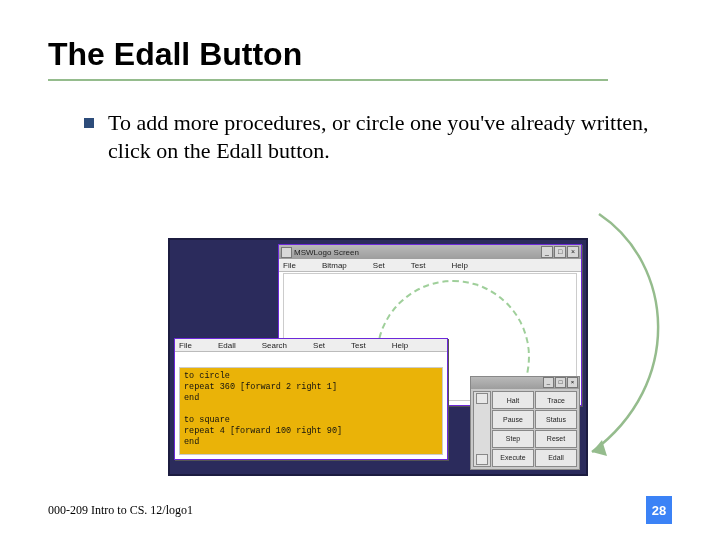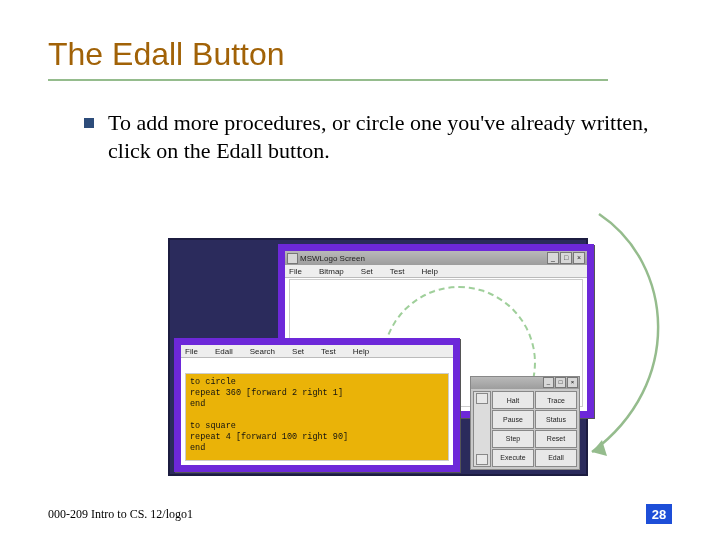--- a/index.html
+++ b/index.html
@@ -13,23 +13,23 @@
   }
   .slide {
     position: relative;
     width: 720px;
     height: 540px;
     box-sizing: border-box;
     padding: 36px 48px 30px 48px;
   }
   .title {
     font-family: Arial, "Helvetica Neue", Helvetica, sans-serif;
-    font-weight: 400;
+    font-weight: 700;
     font-size: 32px;
-    color: #a16207;
+    color: #000000;
     margin: 0 0 6px 0;
   }
   .title-underline {
     width: 560px;
     height: 0;
     border-top: 2px solid #95bc8d;
     margin-bottom: 28px;
   }
   .body-block {
     padding-left: 36px;
@@ -59,21 +59,21 @@
     top: 238px;
     width: 420px;
     height: 238px;
     background: #2b2b5c;
     box-shadow: inset 0 0 0 2px #1c1c40;
   }
   
   .win {
     position: absolute;
     background: #fff;
-    border: 7px solid #6d28d9;
+    border: 1px solid #6d28d9;
     box-shadow: 1px 1px 0 #555;
   }
   .win-title {
     height: 14px;
     background: linear-gradient(#b9b9b9, #9d9d9d);
     display: flex;
     align-items: center;
     justify-content: space-between;
     padding: 0 2px;
   }
@@ -98,21 +98,21 @@
     line-height: 9px;
     text-align: center;
     font-family: Arial, sans-serif;
     color: #222;
   }
   .menu-bar {
     height: 12px;
     background: #eeeeee;
     border-bottom: 1px solid #bbb;
     display: flex;
-    gap: 17px;
+    gap: 26px;
     padding: 0 4px;
     align-items: center;
     font-family: Tahoma, Arial, sans-serif;
     font-size: 8px;
     color: #222;
   }
   .draw-canvas {
     position: absolute;
     left: 4px;
     right: 4px;
@@ -237,23 +237,23 @@
   }
   .footer-left {
     font-size: 12px;
     color: #000;
   }
   .footer-right {
     font-family: Arial, sans-serif;
     font-weight: 700;
     font-size: 13px;
     color: #fff;
-    background: #1d4ed8;
+    background: #3b82f6;
     width: 26px;
-    height: 20px;
+    height: 28px;
     display: flex;
     align-items: center;
     justify-content: center;
   }
   .sys-ico {
     width: 9px;
     height: 9px;
     background: #d8d8d8;
     border: 1px solid #777;
     display: inline-block;

